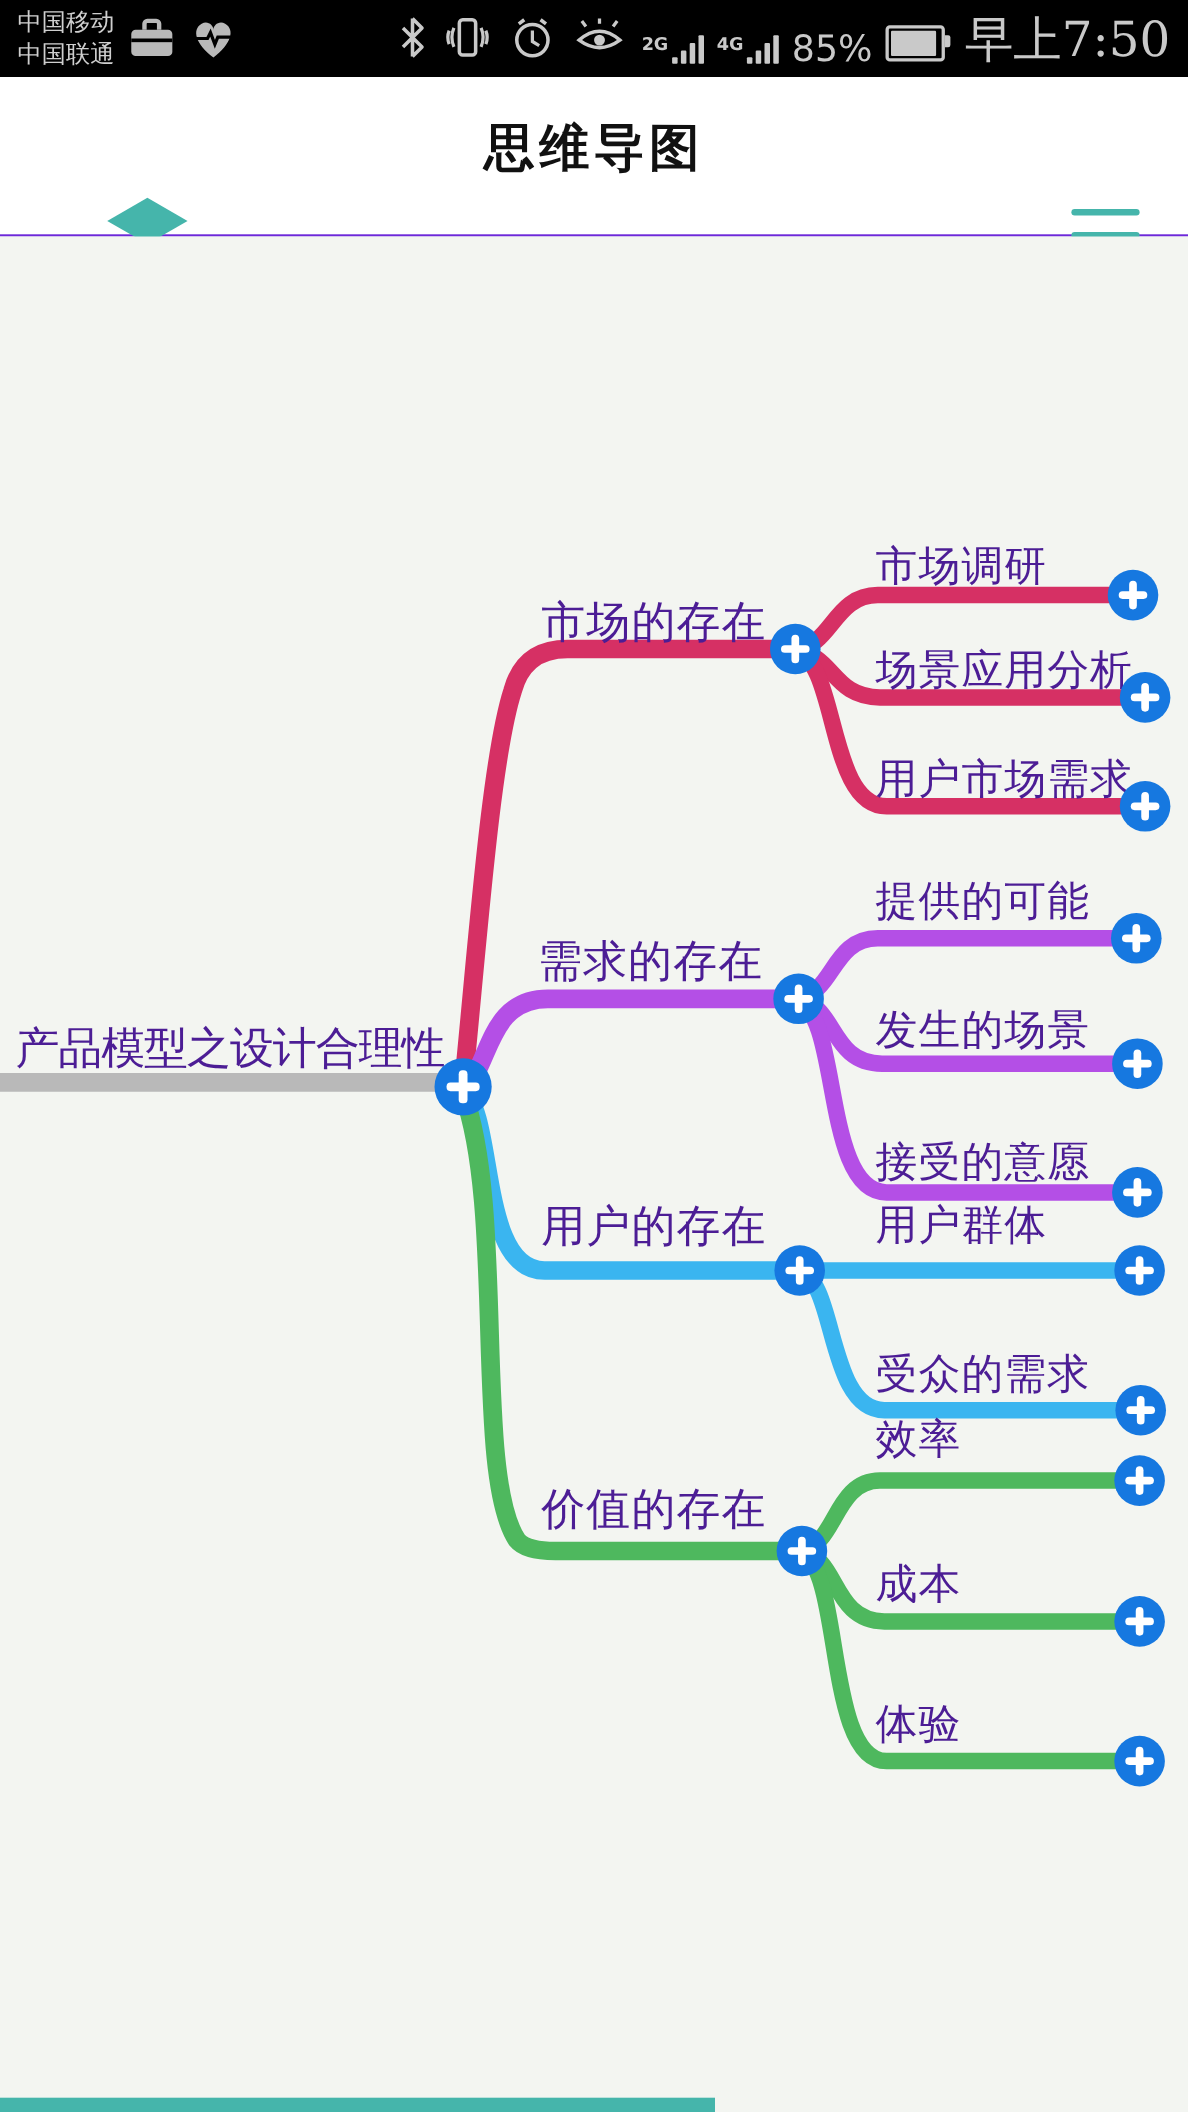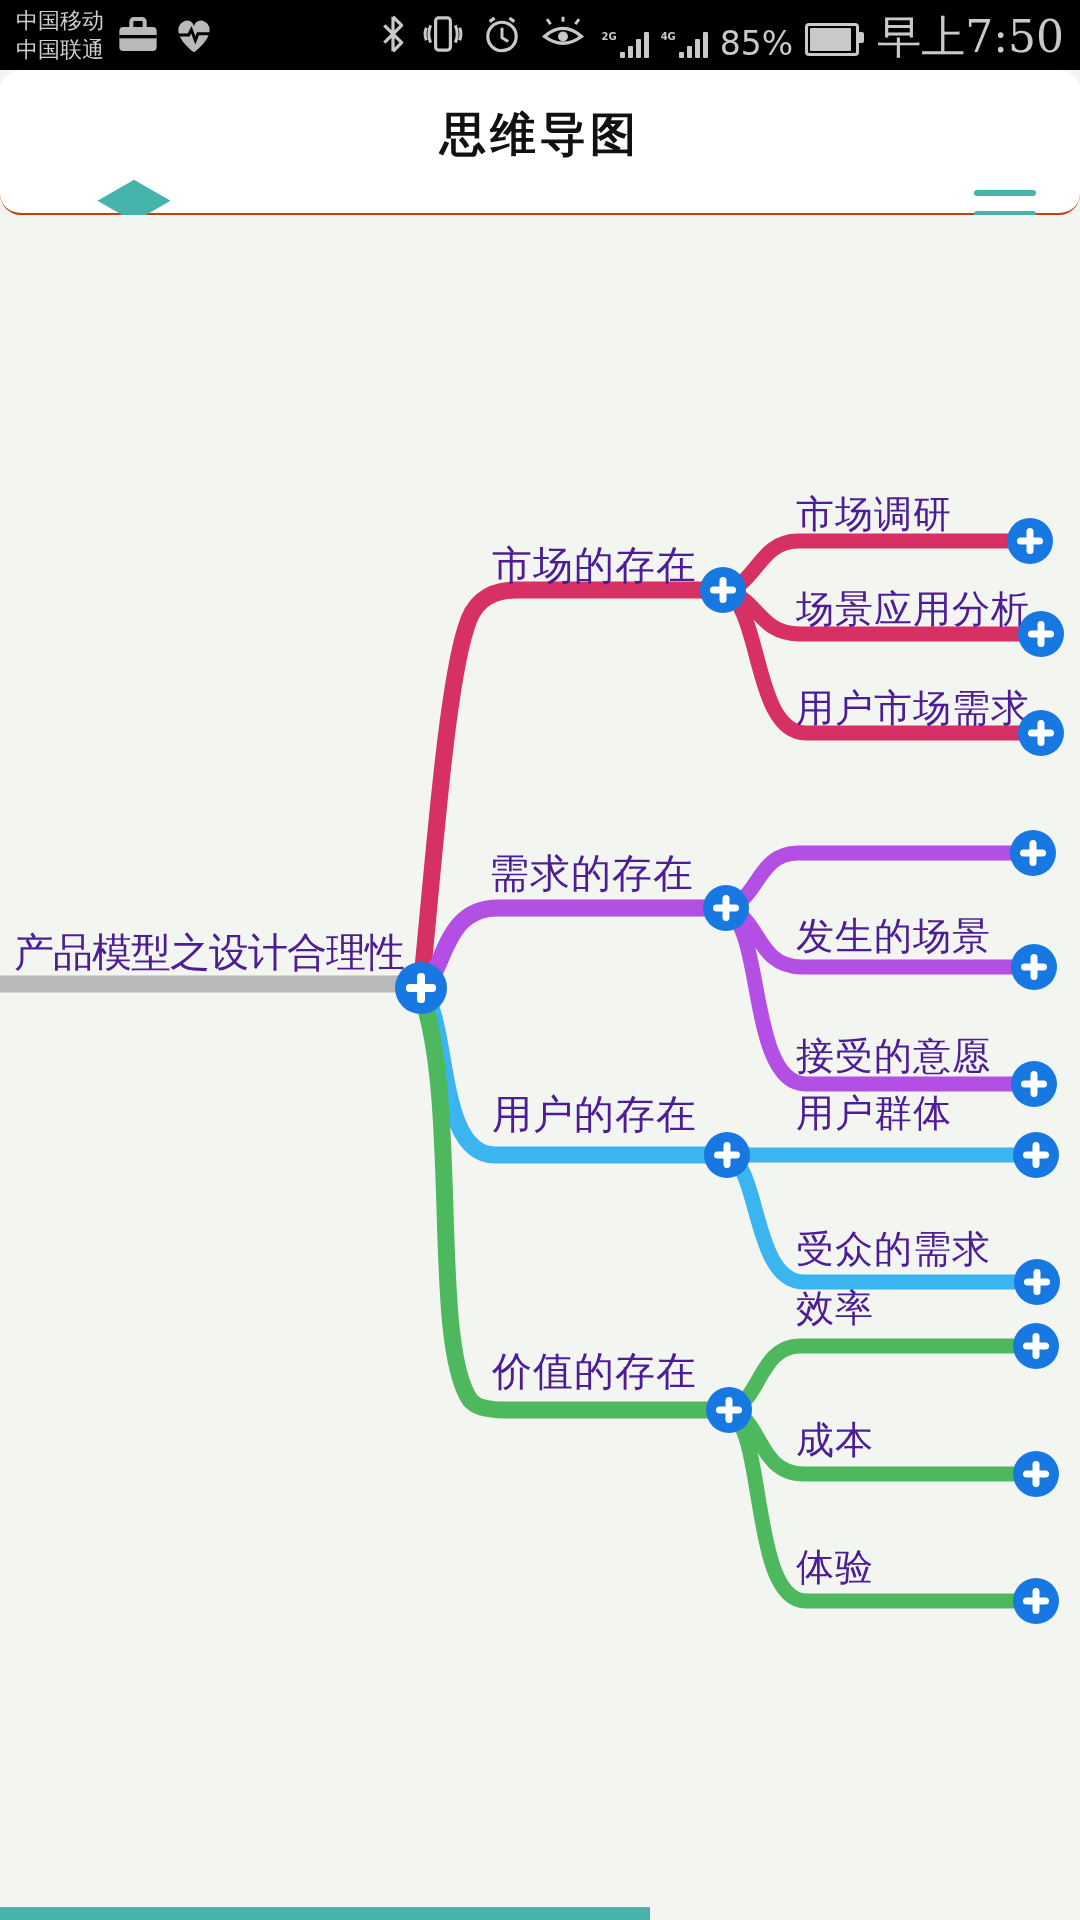--- a/index.html
+++ b/index.html
@@ -8,36 +8,36 @@
   .screen{position:absolute;inset:0;}
 
   
   .status-bar{position:absolute;left:0;top:0;width:1080px;height:70px;background:#000;
               display:flex;align-items:center;padding:0 16px;box-sizing:border-box;color:#c9c9c9;}
   .carrier{font-size:22px;line-height:1.33;color:#cfcfcf;font-family:"DejaVu Serif",serif;}
   .sb-icon{flex:none;}
   .sb-left-icons{display:flex;align-items:center;gap:12px;margin-left:12px;}
   .sb-right{margin-left:auto;display:flex;align-items:flex-end;gap:12px;}
   .signal{display:flex;align-items:flex-end;gap:1px;position:relative;padding-top:6px;}
-  .signal .net{font-size:10px;font-weight:bold;color:#c9c9c9;margin-right:2px;align-self:flex-start;line-height:1;}
+  .signal .net{font-size:16px;font-weight:bold;color:#c9c9c9;margin-right:2px;align-self:flex-start;line-height:1;}
   .bars{display:flex;align-items:flex-end;gap:3px;}
   .bars i{display:block;width:5px;background:#c9c9c9;border-radius:1px;}
   .bars i:nth-child(1){height:6px;}
   .bars i:nth-child(2){height:12px;}
   .bars i:nth-child(3){height:19px;}
   .bars i:nth-child(4){height:26px;}
   .batt-pct{font-size:33px;color:#c9c9c9;line-height:1;position:relative;top:2px;}
   .battery{position:relative;width:48px;height:27px;border:3px solid #c9c9c9;border-radius:4px;margin-bottom:2px;}
   .battery .fill{position:absolute;left:2px;top:2px;bottom:2px;width:85%;background:#c9c9c9;border-radius:1px;}
   .battery .nub{position:absolute;right:-8px;top:6px;width:5px;height:11px;background:#c9c9c9;border-radius:0 2px 2px 0;}
   .sb-time{font-size:44px;color:#c9c9c9;line-height:1;font-family:"DejaVu Serif",serif;position:relative;top:1px;}
 
   
   .app-header{position:absolute;left:0;top:70px;width:1080px;height:145px;background:#ffffff;
-              border-bottom:2px solid #c2410c;box-sizing:border-box;border-radius:21px;}
+              border-bottom:2px solid #6d28d9;box-sizing:border-box;}
   .layers-btn{position:absolute;left:92px;top:108px;width:84px;height:84px;cursor:pointer;}
   .app-title{position:absolute;left:0;right:0;top:34px;text-align:center;font-size:46px;font-weight:600;
              color:#111;font-family:"DejaVu Serif",serif;letter-spacing:4px;}
   .hamburger{position:absolute;right:44px;top:120px;width:62px;cursor:pointer;}
   .hamburger i{display:block;height:6px;border-radius:3px;background:#45b5ab;margin-bottom:15px;}
   .hamburger i:last-child{margin-bottom:0;}
 
   
   .canvas{position:absolute;left:0;top:215px;width:1080px;height:1705px;background:#f3f5f1;}
   .links{position:absolute;left:0;top:0;width:1080px;height:1705px;}
@@ -169,20 +169,21 @@
     </svg>
 
     <div class="node-label root-label" style="left:14px;top:710px">产品模型之设计合理性</div>
 
     <div class="node-label branch-label" style="left:492px;top:323px">市场的存在</div>
     <div class="node-label child-label" style="left:796px;top:274px">市场调研</div>
     <div class="node-label child-label" style="left:796px;top:369px">场景应用分析</div>
     <div class="node-label branch-label" style="left:489px;top:631px">需求的存在</div>
 
     <div class="node-label child-label" style="left:796px;top:468px">用户市场需求</div>
+    <div class="node-label child-label" style="left:796px;top:579px">提供的可能</div>
     <div class="node-label child-label" style="left:796px;top:696px">发生的场景</div>
     <div class="node-label child-label" style="left:796px;top:816px">接受的意愿</div>
 
     <div class="node-label branch-label" style="left:492px;top:872px">用户的存在</div>
     <div class="node-label child-label" style="left:796px;top:873px">用户群体</div>
     <div class="node-label branch-label" style="left:492px;top:1129px">价值的存在</div>
 
     <div class="node-label child-label" style="left:796px;top:1009px">受众的需求</div>
     <div class="node-label child-label" style="left:796px;top:1068px">效率</div>
     <div class="node-label child-label" style="left:796px;top:1200px">成本</div>

